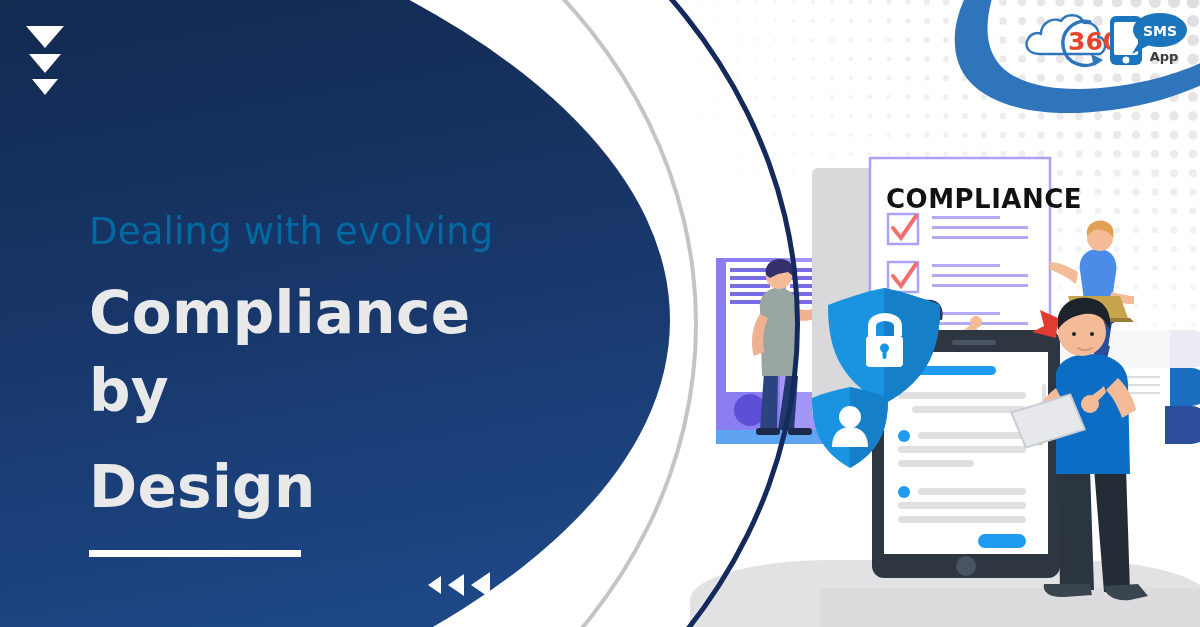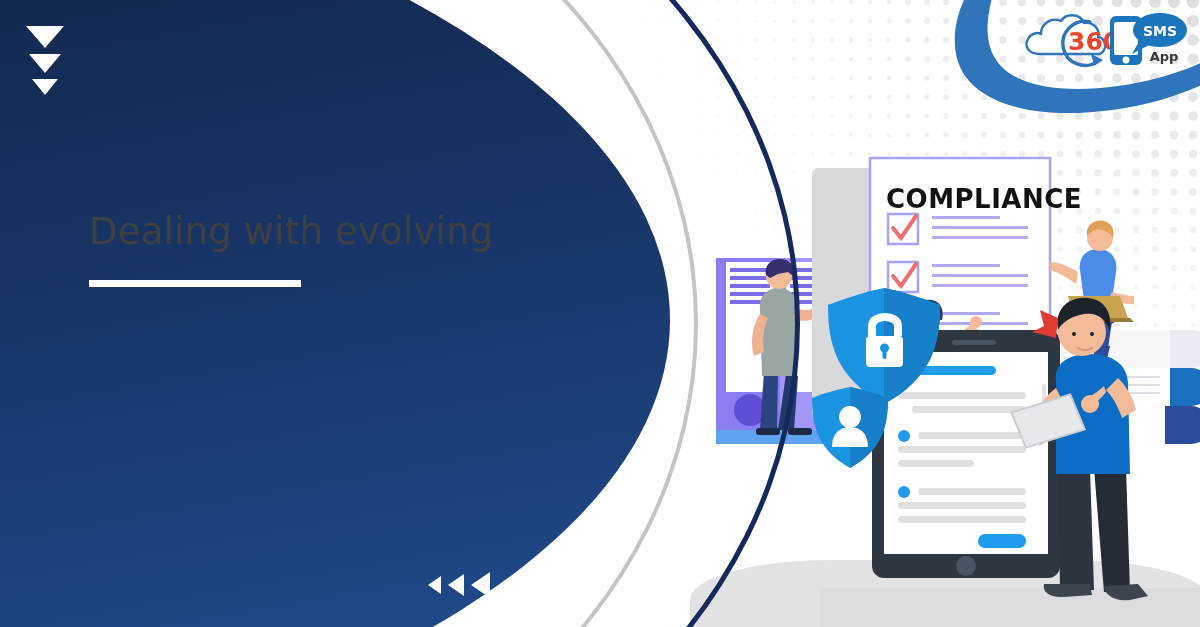--- a/index.html
+++ b/index.html
@@ -62,21 +62,21 @@
   .tri-left {
     width:0;height:0;border-top:11px solid transparent;
     border-bottom:11px solid transparent;border-right:17px solid #ffffff;
   }
   .tri-left.a1 { border-top-width:9px;border-bottom-width:9px;border-right-width:13px;}
   .tri-left.a2 { border-top-width:11px;border-bottom-width:11px;border-right-width:16px;}
   .tri-left.a3 { border-top-width:13px;border-bottom-width:13px;border-right-width:19px;}
   
   .copy { position:absolute; left:89px; top:208px; width:470px; z-index:6; }
   .kicker {
-    font-size:37px; line-height:48px; color:#404040; font-weight:400;
+    font-size:37px; line-height:48px; color:#0369a1; font-weight:400;
     letter-spacing:0.2px;
   }
   .headline {
     margin-top:18px;
     font-size:58px; line-height:78px; color:#e9e9ea; font-weight:700;
     letter-spacing:0.3px;
   }
   .rule {
     margin-top:24px; width:212px; height:7px; background:#ffffff;
   }
@@ -1070,20 +1070,22 @@
   </div>
 
   <div class="arrow-group">
     <div class="tri-left a1"></div>
     <div class="tri-left a2"></div>
     <div class="tri-left a3"></div>
   </div>
 
   <div class="copy">
     <div class="kicker">Dealing with evolving</div>
+    <div class="headline">Compliance by</div>
+    <div class="headline">Design</div>
     <div class="rule"></div>
   </div>
 
   <svg class="logo" viewBox="0 0 170 72" xmlns="http://www.w3.org/2000/svg">
 
     <g>
       <path d="M20 50 C8 50, 4 42, 8 35 C11 29, 18 28, 21 30 C21 19, 32 13, 41 17
                C46 9, 60 9, 64 19 C74 18, 80 25, 78 33 C86 34, 88 45, 80 50 Z" fill="#ffffff" stroke="#2e75bb" stroke-width="2.4" stroke-linejoin="round"></path>
     </g>
 

